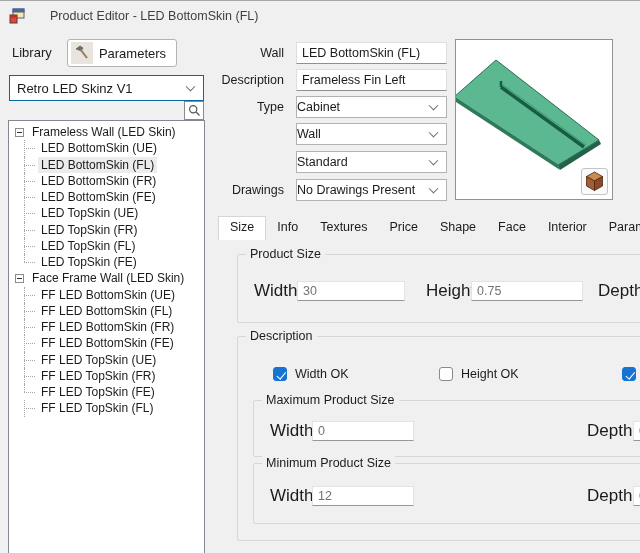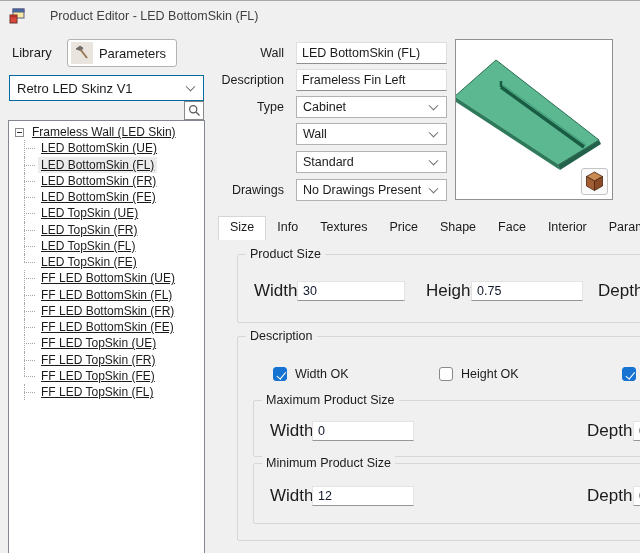--- a/index.html
+++ b/index.html
@@ -47,35 +47,35 @@
     overflow:hidden; padding-top:3px;
   }
   .tree-row { position:relative; height:16.25px; display:flex; align-items:center; white-space:nowrap; font-size:12px; }
   .tree-row.root { padding-left:6px; }
   .tree-row:not(.root) { padding-left:29px; }
   .tree-row:not(.root)::before { content:""; position:absolute; left:15px; width:11px; top:50%; border-top:1px dotted #a6a6a6; }
   .tree-row:not(.root)::after  { content:""; position:absolute; left:15px; top:0; height:100%; border-left:1px dotted #a6a6a6; }
   .tree-row:not(.root).last::after { height:50%; }
   .expander { width:9px; height:9px; border:1px solid #8b8b8b; background:#fff; margin-right:5px; position:relative; flex:0 0 auto; }
   .expander::before { content:""; position:absolute; left:1px; right:1px; top:3px; border-top:1px solid #303030; }
-  .tree-row .tree-text { padding:1px 3px;text-decoration:underline; }
+  .tree-row .tree-text { padding:1px 3px; }
   .tree-row.selected .tree-text { background:#ececec; }
 
   
   .form-row { position:absolute; left:214px; height:22px; }
   .form-row .f-label { position:absolute; left:0; top:0; width:76px; height:22px; line-height:22px; text-align:right; padding-right:6px; font-size:12.5px; }
   .f-input {
     position:absolute; left:82px; top:0; width:151px; height:22px;
     background:#fff; border:1px solid #dedede; border-bottom-color:#8f8f8f;
     font-family:inherit; font-size:12.5px; padding:0 5px; color:#1b1b1b; outline:none;
   }
   .f-combo {
     position:absolute; left:82px; top:0; width:151px; height:22px;
     background:#fff; border:1px solid #b2b2b2; font-size:12.5px;
-    display:flex; align-items:center; padding-left:6px;
+    display:flex; align-items:center; 
   }
 
   
   .preview {
     position:absolute; left:455px; top:38px; width:158px; height:161px;
     background:#fff; border:1px solid #919191;
   }
   .cube-btn {
     position:absolute; right:4px; bottom:4px; width:27px; height:27px;
     background:#fafafa; border:1px solid #c4c4c4; border-radius:3px;
@@ -87,21 +87,21 @@
   .tab { padding:4px 11px 0 11px; font-size:12.5px; height:24px; cursor:default; white-space:nowrap; }
   .tab.active { background:#fff; border:1px solid #d6d6d6; border-bottom:none; padding-top:3px; }
 
   
   .group { position:absolute; border:1px solid #d7d7d7; border-radius:2px; }
   .group > .g-title { position:absolute; top:-8px; left:8px; background:#f0f0f0; padding:0 4px; font-size:12.5px; }
   .g-label { position:absolute; font-size:17px; height:20px; line-height:20px; }
   .g-input {
     position:absolute; height:20px; background:#fff;
     border:1px solid #e3e3e3; border-bottom-color:#979797;
-    font-family:inherit; font-size:12.5px; padding:0 5px; color:#0f172a; outline:none;
+    font-family:inherit; font-size:12.5px; padding:0 5px; color:#737373; outline:none;
   }
 
   
   .check-item { position:absolute; display:flex; align-items:flex-end; height:16px; }
   .checkbox { width:14px; height:14px; border:1px solid #8a8a8a; border-radius:3px; background:#fff; position:relative; flex:0 0 auto; }
   .check-item.checked .checkbox { background:#1673d2; border-color:#1673d2; }
   .check-item.checked .checkbox::after {
     content:""; position:absolute; left:4.5px; top:1.5px; width:3.5px; height:7.5px;
     border-right:1.8px solid #fff; border-bottom:1.8px solid #fff; transform:rotate(40deg);
   }
@@ -186,20 +186,24 @@
       <div class="tree-row">
 
         <span class="tree-text">LED TopSkin (FL)</span>
       </div>
 
       <div class="tree-row last">
 
         <span class="tree-text">LED TopSkin (FE)</span>
       </div>
 
+      <div class="tree-row root">
+        <span class="expander"></span>
+        <span class="tree-text">Face Frame Wall (LED Skin)</span>
+      </div>
 
       <div class="tree-row">
 
         <span class="tree-text">FF LED BottomSkin (UE)</span>
       </div>
 
       <div class="tree-row">
 
         <span class="tree-text">FF LED BottomSkin (FL)</span>
       </div>

